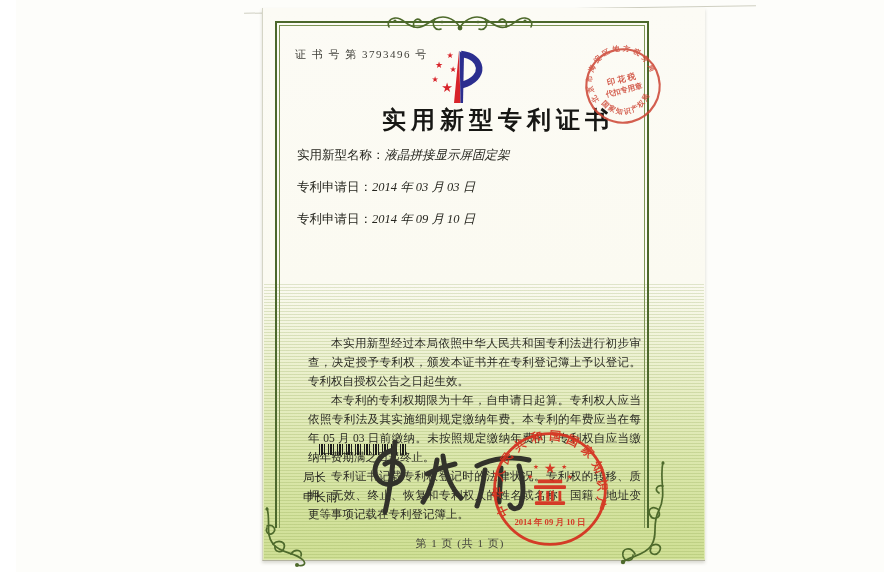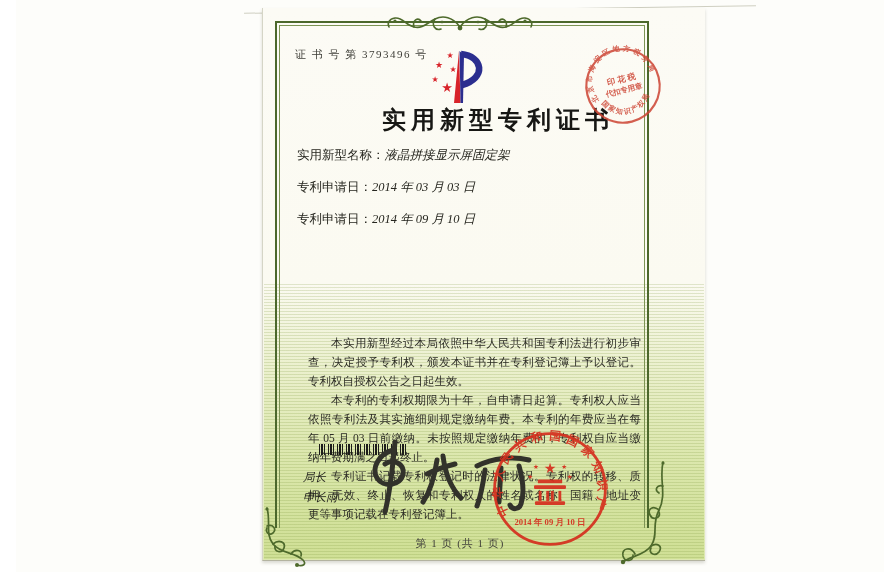--- a/index.html
+++ b/index.html
@@ -36,21 +36,21 @@
   .frow{height:32px;line-height:32px;font-size:12.5px;color:#26261f;white-space:nowrap;}
   .frow .lab{display:inline-block;}
   .frow .val{display:inline-block;font-style:italic;}
   
   .paras{position:absolute;left:45px;top:326px;width:333px;font-size:11.5px;line-height:19px;
          text-align:justify;color:#2c2c25;}
   .paras p{margin:0;text-indent:2em;}
   
   .barcode{position:absolute;left:56px;top:436px;width:90px;height:11px;background:
       repeating-linear-gradient(90deg,#1d1d1b 0 1px,rgba(0,0,0,0) 1px 2px,#1d1d1b 2px 4px,rgba(0,0,0,0) 4px 5px,#1d1d1b 5px 6px,rgba(0,0,0,0) 6px 9px);}
-  .director{position:absolute;left:40px;top:459px;font-size:11.5px;line-height:20px;color:#23231e;font-style:italic;}
+  .director{position:absolute;left:40px;top:459px;font-size:11.5px;line-height:20px;color:#23231e;}
   .signature{position:absolute;left:88px;top:430px;}
   .footer{position:absolute;left:12px;top:528px;width:370px;text-align:center;font-size:11px;color:#44443c;letter-spacing:1px;}
   .seal-tax{position:absolute;left:310px;top:28px;transform:rotate(-14deg);opacity:.86;}
   .seal-registry{position:absolute;left:226px;top:420px;opacity:.93;}
   svg text{font-family:"Liberation Serif","DejaVu Serif",serif;}
 </style>
 </head>
 <body>
 
 <div class="photo">

